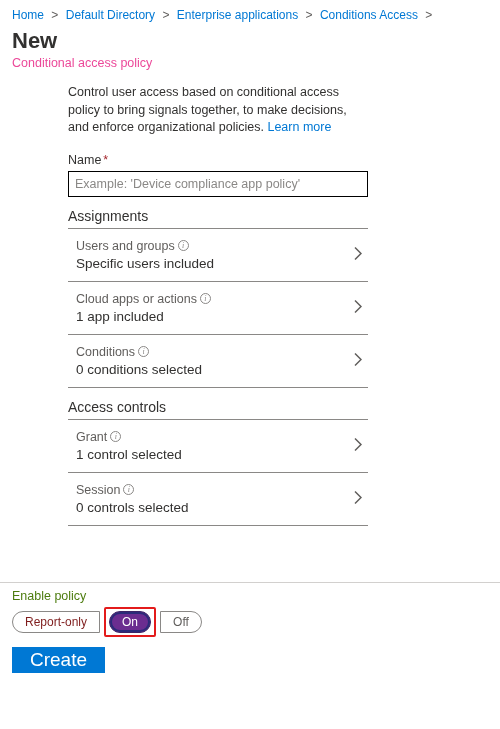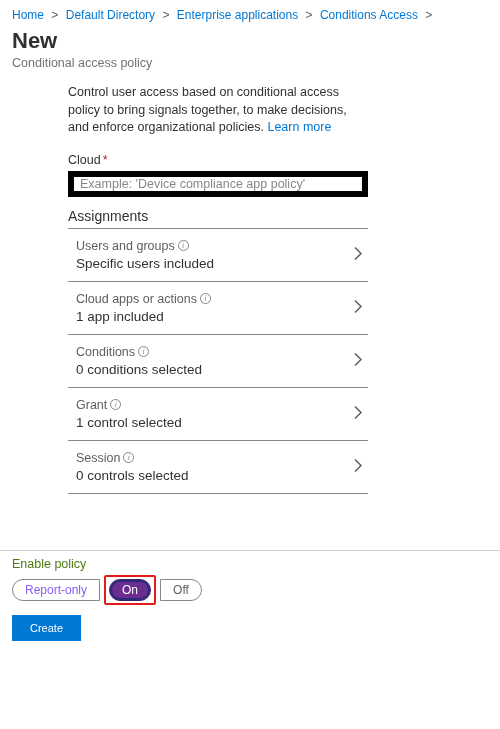--- a/index.html
+++ b/index.html
@@ -28,21 +28,21 @@
   }
   .breadcrumb .sep { color: #605e5c; margin: 0 4px; }
 
   h1.page-title {
     font-size: 22px;
     font-weight: 600;
     margin: 2px 0 0 0;
   }
   .subtitle {
     font-size: 12.5px;
-    color: #737373;
+    color: #ec4899;
     margin: 2px 0 14px 0;
   }
 
   .content {
     margin-left: 56px;
     width: 300px;
   }
   .desc {
     font-size: 12.5px;
     line-height: 1.4;
@@ -53,21 +53,21 @@
   .field-label {
     margin-top: 16px;
     font-size: 12.5px;
     color: #323130;
   }
   .req { color: #a4262c; margin-left: 2px; }
 
   input.text-input {
     width: 100%;
     height: 26px;
-    border: 6px solid #000000;
+    border: 1px solid #000000;
     padding: 2px 6px;
     font-size: 12.5px;
     font-family: inherit;
     margin-top: 4px;
     background: #fff;
   }
   input.text-input::placeholder { color: #8a8886; }
 
   .section-head {
     margin-top: 11px;
@@ -139,21 +139,21 @@
     border: 1px solid #8a8886;
     display: inline-flex;
     align-items: center;
     justify-content: center;
     padding: 0 12px;
     font-size: 12px;
     color: #605e5c;
     background: #fff;
     cursor: pointer;
   }
-  .toggle-seg.first { border-radius: 11px 0 0 11px; color: #8b5cf6; border-color:#8a8886;}
+  .toggle-seg.first { border-radius: 11px 0 0 11px; color: #7f1d1d; border-color:#8a8886;}
   .toggle-seg.last { border-radius: 0 11px 11px 0; text-align: right; }
   .toggle-seg.active {
     background: #6b2d90;
     color: #fff;
     border: 1px solid #3b2566;
     box-shadow: inset 0 0 0 2px #2b2b7a;
     border-radius: 11px;
     height: 22px;
   }
   .toggle-highlight {
@@ -164,21 +164,21 @@
     border-radius: 2px;
   }
 
   .create-btn {
     margin-top: 10px;
     background: #0078d4;
     color: #fff;
     border: none;
     height: 26px;
     padding: 0 18px;
-    font-size: 11px;
+    font-size: 19px;
     cursor: pointer;
   }
 
   svg.chevron-r { width: 8px; height: 14px; }
   svg.chevron-r path { stroke: #605e5c; stroke-width: 1.5; fill: none; }
 </style>
 </head>
 <body>
 
 <div class="page">
@@ -195,21 +195,21 @@
 
   <h1 class="page-title">New</h1>
   <div class="subtitle">Conditional access policy</div>
 
   <div class="content">
     <div class="desc">
       <span>Control user access based on conditional access policy to bring signals together, to make decisions, and enforce organizational policies. </span><a class="learn">Learn more</a>
     </div>
 
     <div class="field-label">
-      <span>Cloud</span><span class="req">*</span>
+      <span>Name</span><span class="req">*</span>
     </div>
     <input type="text" class="text-input" placeholder="Example: 'Device compliance app policy'" style="">
 
     <div class="section-head">Assignments</div>
 
     <div class="row">
       <div class="row-title">
         <span>Users and groups</span>
         <span class="info-icon">i</span>
       </div>
@@ -234,20 +234,21 @@
       <div class="row-title">
         <span>Conditions</span>
         <span class="info-icon">i</span>
       </div>
       <div class="row-value">0 conditions selected</div>
       <span class="chev"><svg class="chevron-r" viewBox="0 0 8 14">
             <path d="M1 1 L7 7 L1 13"></path>
           </svg></span>
     </div>
 
+    <div class="section-head">Access controls</div>
 
     <div class="row">
       <div class="row-title">
         <span>Grant</span>
         <span class="info-icon">i</span>
       </div>
       <div class="row-value">1 control selected</div>
       <span class="chev"><svg class="chevron-r" viewBox="0 0 8 14">
             <path d="M1 1 L7 7 L1 13"></path>
           </svg></span>

